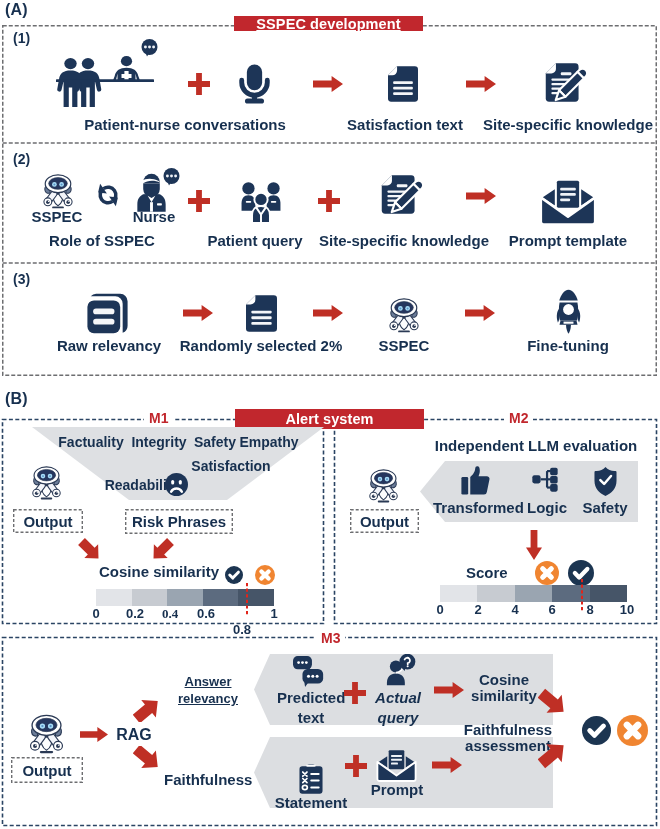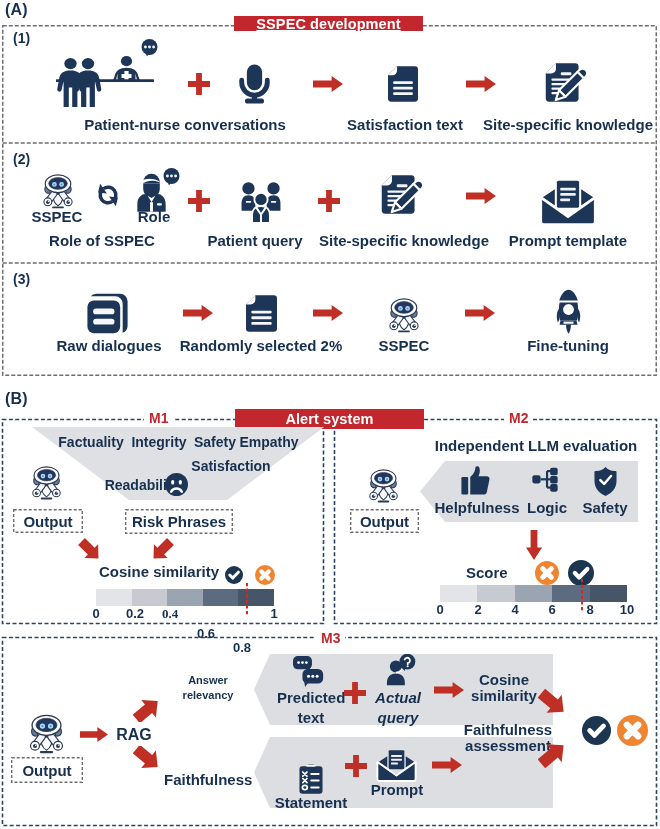--- a/index.html
+++ b/index.html
@@ -329,21 +329,21 @@
 <svg class="ic" style="left:137px;top:173px;" width="29" height="39" viewBox="0 0 42 56">
     <use href="#i-nurse"></use>
   </svg>
 <svg class="ic" style="left:163px;top:168px;" width="17" height="18" viewBox="0 0 17 18">
   <circle cx="8.5" cy="8" r="8" fill="#1d3557"></circle>
   <path d="M4.6 13.5 L9 13 L6 17.6 Z" fill="#1d3557"></path>
   <circle cx="4.4" cy="8" r="1.45" fill="#eef2f7"></circle>
   <circle cx="8.5" cy="8" r="1.45" fill="#eef2f7"></circle>
   <circle cx="12.6" cy="8" r="1.45" fill="#eef2f7"></circle>
 </svg>
-<div class="cap" style="left:114px;top:209px;width:80px;font-size:15px;">Role</div>
+<div class="cap" style="left:114px;top:209px;width:80px;font-size:15px;">Nurse</div>
 <div class="cap" style="left:32px;top:233px;width:140px;font-size:15px;">Role of SSPEC</div>
 
 <svg class="ic" style="left:188px;top:190px;" width="22" height="22" viewBox="0 0 22 22">
     <use href="#i-plus"></use>
   </svg>
 <svg class="ic" style="left:239px;top:181px;" width="44" height="43" viewBox="-2 -2 80 84">
     <use href="#i-people"></use>
   </svg>
 <div class="cap" style="left:195px;top:233px;width:120px;font-size:15px;">Patient query</div>
 
@@ -359,21 +359,21 @@
     <use href="#i-arrow-r"></use>
   </svg>
 <svg class="ic" style="left:539px;top:179px;" width="58" height="47" viewBox="-2 -2 70 57">
     <use href="#i-envelope"></use>
   </svg>
 <div class="cap" style="left:498px;top:233px;width:140px;font-size:15px;">Prompt template</div>
 
 <svg class="ic" style="left:86px;top:293px;" width="43" height="41" viewBox="-1 -1 51 50">
     <use href="#i-stack"></use>
   </svg>
-<div class="cap" style="left:49px;top:338px;width:120px;font-size:15px;">Raw dialogues</div>
+<div class="cap" style="left:49px;top:338px;width:120px;font-size:15px;">Raw relevancy</div>
 <svg class="ic" style="left:183px;top:305px;" width="30" height="16" viewBox="0 0 30 16">
     <use href="#i-arrow-r"></use>
   </svg>
 <svg class="ic" style="left:246px;top:295px;" width="31" height="37" viewBox="0 0 38 45">
     <use href="#i-doc"></use>
   </svg>
 <div class="cap" style="left:176px;top:338px;width:170px;font-size:15px;">Randomly selected 2%</div>
 <svg class="ic" style="left:313px;top:305px;" width="30" height="16" viewBox="0 0 30 16">
     <use href="#i-arrow-r"></use>
   </svg>
@@ -456,41 +456,41 @@
   <div style="flex:1;background:#9aa5b1"></div>
   <div style="flex:1;background:#5c6b7f"></div>
   <div style="flex:1;background:#465568"></div>
 </div>
 <svg class="dashsvg" style="left:243px;top:583px;" width="8" height="32">
     <line x1="4" y1="0" x2="4" y2="32" stroke="#e1251b" stroke-width="2" stroke-dasharray="3.2 2.4"></line>
   </svg>
 <div class="tick" style="left:86px;top:606px;width:20px;">0</div>
 <div class="tick" style="left:122px;top:606px;width:26px;">0.2</div>
 <div class="tick" style="left:157px;top:606px;width:26px;font-family:Liberation Serif, serif;">0.4</div>
-<div class="tick" style="left:193px;top:606px;width:26px;margin-top:20px;">0.6</div>
-<div class="tick" style="left:229px;top:640px;width:26px;">0.8</div>
+<div class="tick" style="left:193px;top:606px;width:26px;">0.6</div>
+<div class="tick" style="left:229px;top:622px;width:26px;">0.8</div>
 <div class="tick" style="left:264px;top:606px;width:20px;">1</div>
 
 <div class="cap" style="left:406px;top:438px;width:260px;font-size:15px;">Independent LLM evaluation</div>
 <svg class="gshape" style="left:420px;top:461px;" width="218" height="61">
   <polygon points="25,0 218,0 218,61 25,61 0,30.5" fill="#dcdee1"></polygon>
 </svg>
 <svg class="ic" style="left:363px;top:467px;" width="41" height="37" viewBox="-3 -3 106 116">
     <use href="#i-robot"></use>
   </svg>
 <div class="outbox" style="left:350px;top:509px;width:69px;height:24px;font-size:15px;background:transparent;">
   <svg class="dashsvg" width="69" height="24">
       <rect x="0.7" y="0.7" width="67.6" height="22.6" fill="none" stroke="#6d6e71" stroke-width="1.4" stroke-dasharray="3 2"></rect>
     </svg>
   <span style="position:relative">Output</span>
 </div>
 <svg class="ic" style="left:461px;top:464px;" width="29" height="33" viewBox="-0.5 -0.5 36 37">
     <use href="#i-thumb"></use>
   </svg>
-<div class="cap" style="left:433px;top:500px;width:88px;font-size:15px;">Helpfulness</div>
+<div class="cap" style="left:433px;top:500px;width:88px;font-size:15px;">Transformed</div>
 <svg class="ic" style="left:532px;top:466px;" width="26" height="28" viewBox="-0.5 -2.5 38 39">
     <use href="#i-hier"></use>
   </svg>
 <div class="cap" style="left:525px;top:500px;width:44px;font-size:15px;">Logic</div>
 <svg class="ic" style="left:593px;top:466px;" width="25" height="31" viewBox="-0.5 -0.5 33 45">
     <use href="#i-shield"></use>
   </svg>
 <div class="cap" style="left:580px;top:500px;width:50px;font-size:15px;">Safety</div>
 
 <svg class="ic" style="left:526px;top:530px;" width="16" height="30" viewBox="0 0 16 30">
@@ -543,21 +543,21 @@
 <svg class="ic" style="left:133px;top:698px;" width="28" height="24" viewBox="0 0 32 26">
     <g transform="rotate(-40 16 13)">
       <use href="#i-arrow-blk"></use>
     </g>
   </svg>
 <svg class="ic" style="left:133px;top:746px;" width="28" height="24" viewBox="0 0 32 26">
     <g transform="rotate(40 16 13)">
       <use href="#i-arrow-blk"></use>
     </g>
   </svg>
-<div class="capw" style="left:163px;top:673px;width:90px;font-size:11px;line-height:1.33;">Answer relevancy</div>
+<div class="capw" style="left:163px;top:673px;width:90px;font-size:13px;line-height:1.33;text-decoration:underline;">Answer relevancy</div>
 <div class="capw" style="left:164px;top:772px;width:88px;font-size:15px;">Faithfulness</div>
 
 <svg class="ic" style="left:293px;top:656px;" width="31" height="31" viewBox="0 0 36 36">
     <use href="#i-bubbles"></use>
   </svg>
 <div class="capw" style="left:277px;top:688px;width:68px;font-size:15px;line-height:1.33;">Predicted text</div>
 <svg class="ic" style="left:344px;top:682px;" width="22" height="22" viewBox="0 0 22 22">
     <use href="#i-plus"></use>
   </svg>
 <svg class="ic" style="left:385px;top:654px;" width="32" height="32" viewBox="-1 -1 48 50">

